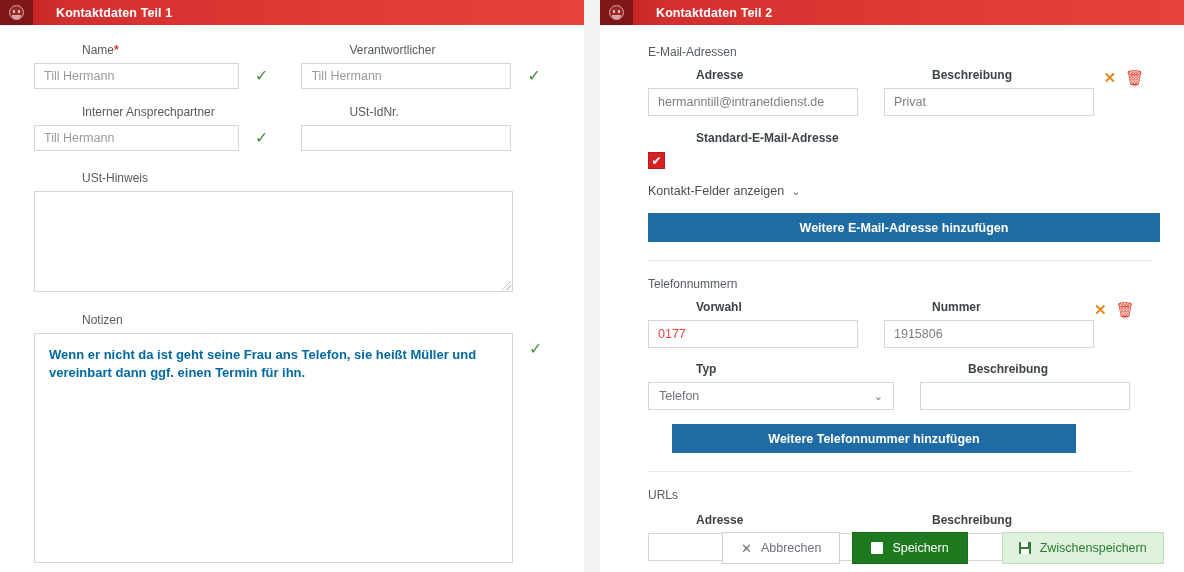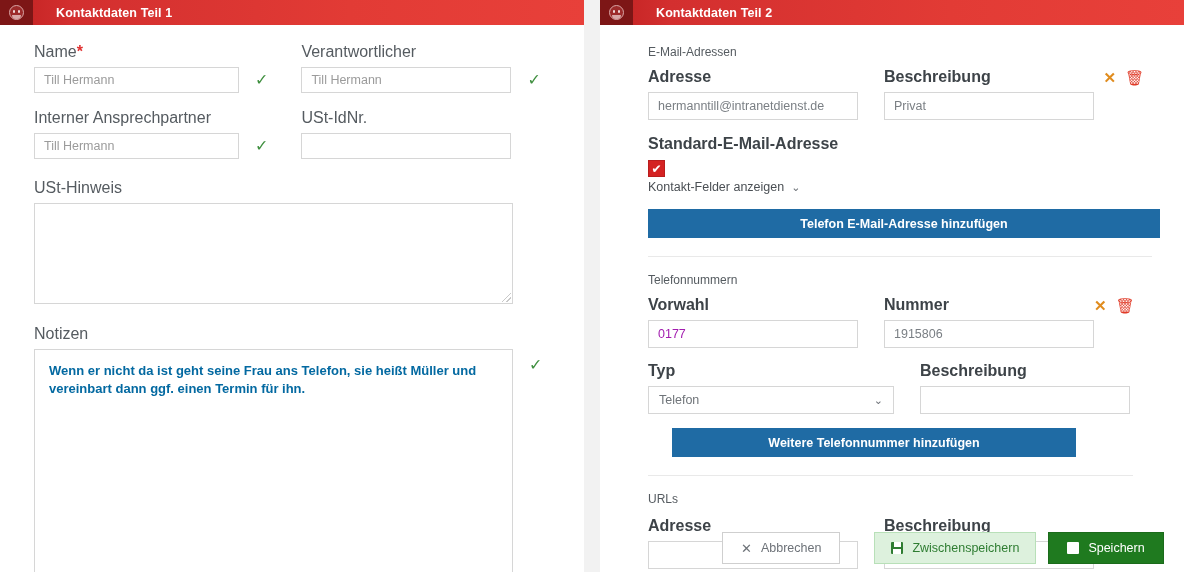--- a/index.html
+++ b/index.html
@@ -51,24 +51,25 @@
     position:relative;
     overflow:hidden;
   }
 
   
   .sect{padding:18px 34px 0 34px;}
   .row{display:flex;}
   .col{display:flex;flex-direction:column;}
 
   .field-label{
-    font-size:16px;
+    font-size:12px;
     color:#555b60;
     margin-bottom:6px;
     white-space:nowrap;
+    margin-left:48px;
   }
   .field-label.bold{font-weight:bold;color:#3d4348;}
   .group-label{
     font-size:12px;
     color:#555b60;
     margin-bottom:9px;
   }
   .req{color:#e03030;font-weight:bold;}
 
   .inp{
@@ -351,38 +352,38 @@
             <span class="ic-x">✕</span>
             <span class="ic-trash">🗑</span>
           </div>
         </div>
 
         <div class="field-label bold" style="margin-top:15px;margin-bottom:7px;">Standard-E-Mail-Adresse</div>
         <div class="cbox">
           <span>✔</span>
         </div>
 
-        <div class="toggle-link" style="margin-top:3px;">
+        <div class="toggle-link" style="margin-top:15px;">
           <span>Kontakt-Felder anzeigen</span>
           <span class="chev">⌄</span>
         </div>
 
         <div style="margin-top:14px;width:512px;">
-          <button class="btn-blue">Telefon E-Mail-Adresse hinzufügen</button>
+          <button class="btn-blue">Weitere E-Mail-Adresse hinzufügen</button>
         </div>
         <div class="hr"></div>
       </div>
 
       <div class="sect" style="padding:16px 51px 0 48px;">
         <div class="group-label">Telefonnummern</div>
 
         <div class="row" style="align-items:flex-start;">
           <div class="col">
             <div class="field-label bold">Vorwahl</div>
-            <div class="inp" style="width:210px;height:28px;line-height:26px;color:#a21caf;">0177</div>
+            <div class="inp" style="width:210px;height:28px;line-height:26px;color:#ef4444;">0177</div>
           </div>
           <div class="col" style="margin-left:26px;">
             <div class="field-label bold">Nummer</div>
             <div class="inp" style="width:210px;height:28px;line-height:26px;color:#7a7f84;">1915806</div>
           </div>
           <div class="row-actions" style="margin-top:2px;">
             <span class="ic-x">✕</span>
             <span class="ic-trash">🗑</span>
           </div>
         </div>
@@ -422,26 +423,26 @@
       </div>
 
     </div>
   </div>
 </div>
 
 <div class="float-btns">
   <div class="btn btn-cancel">
     <span class="xglyph">✕</span>
     <span>Abbrechen</span>
+  </div>
+  <div class="btn btn-save">
+    <span class="disk">
+        <i></i>
+      </span>
+    <span>Speichern</span>
   </div>
   <div class="btn btn-draft">
     <span class="disk">
         <i></i>
       </span>
     <span>Zwischenspeichern</span>
   </div>
-  <div class="btn btn-save">
-    <span class="disk">
-        <i></i>
-      </span>
-    <span>Speichern</span>
-  </div>
 </div>
 
 </body></html>

